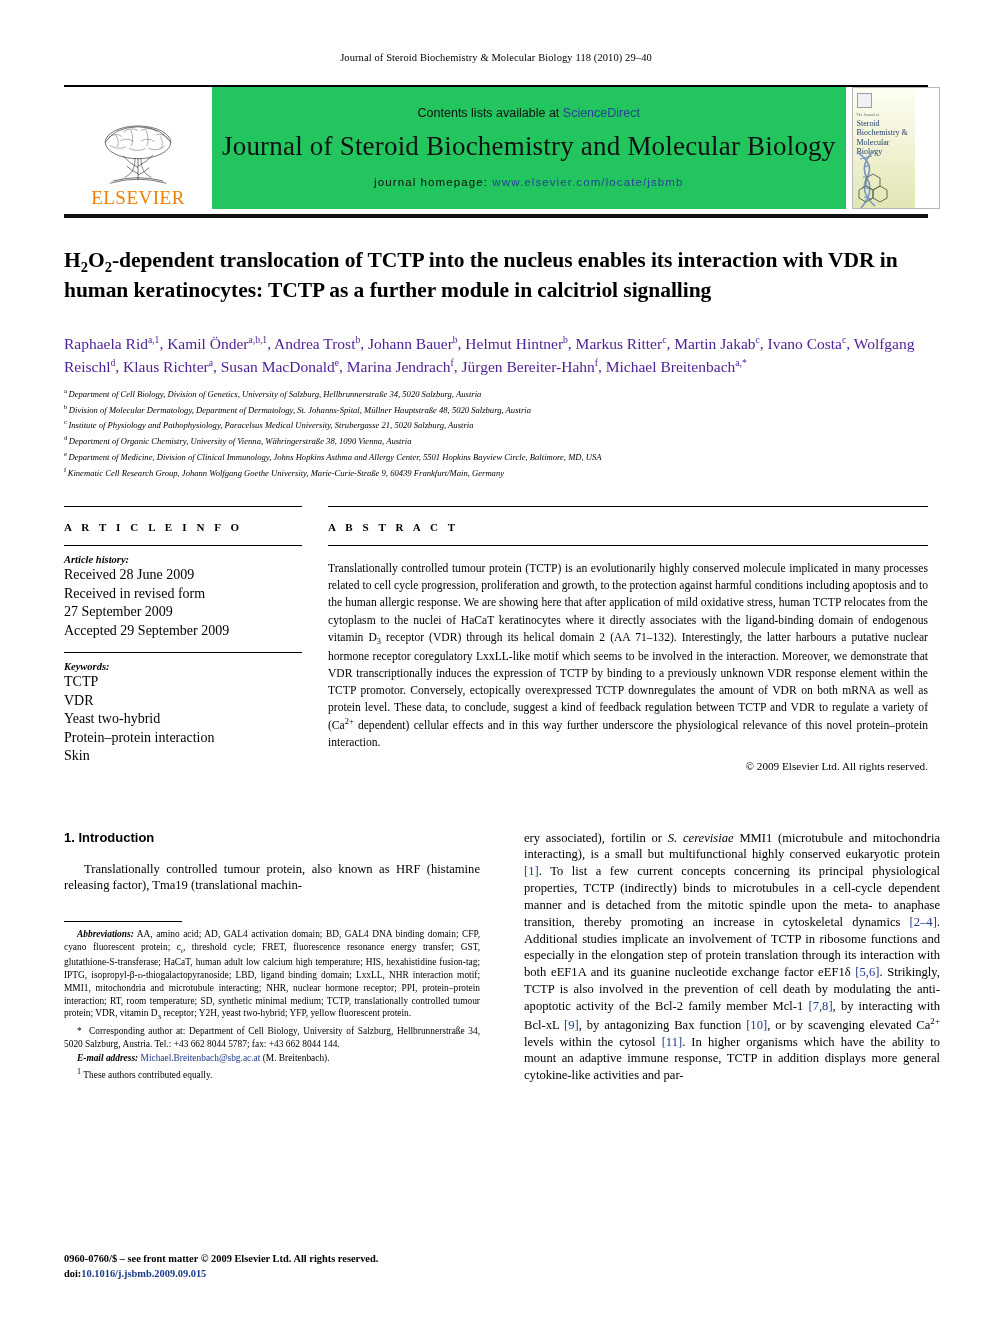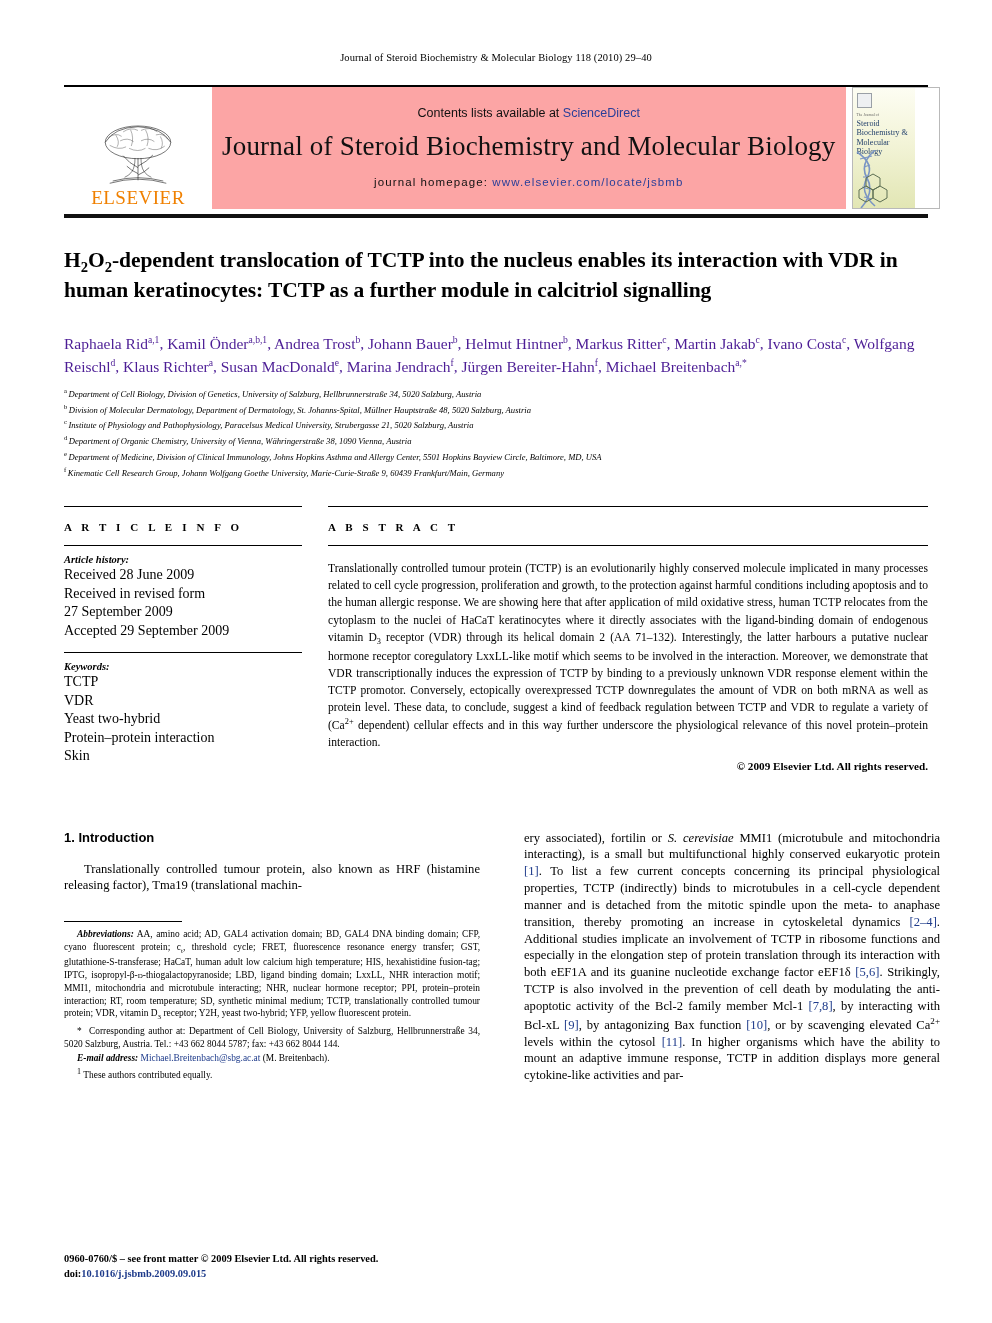--- a/index.html
+++ b/index.html
@@ -54,21 +54,21 @@
     font-family: "Liberation Serif", serif;
     font-size: 19px;
     letter-spacing: 0.5px;
     color: #F08000;
     font-weight: 400;
     line-height: 1;
     margin-top: 1px;
   }
   .masthead-center {
     flex: 1 1 auto;
-    background: #fca5a5;
+    background: #22c55e;
     display: flex;
     flex-direction: column;
     justify-content: center;
     align-items: center;
     padding: 6px 10px 8px;
   }
   .contents-line {
     font-family: "Liberation Sans", sans-serif;
     font-size: 12.5px;
     color: #111;
@@ -206,21 +206,21 @@
     padding-top: 14px;
     font-size: 11.6px;
     line-height: 1.47;
     text-align: justify;
     color: #000;
   }
   .abstract-body sub, .abstract-body sup { font-size: 0.72em; }
   .copyright-line {
     text-align: right;
     font-size: 11.2px;
-    font-weight: bold;
+    font-weight: normal;
     margin-top: 9px;
   }
 
   
   .body-cols {
     margin-top: 52px;
     display: flex;
     gap: 44px;
   }
   .bcol { width: 416px; flex: 0 0 416px; position: relative; }

